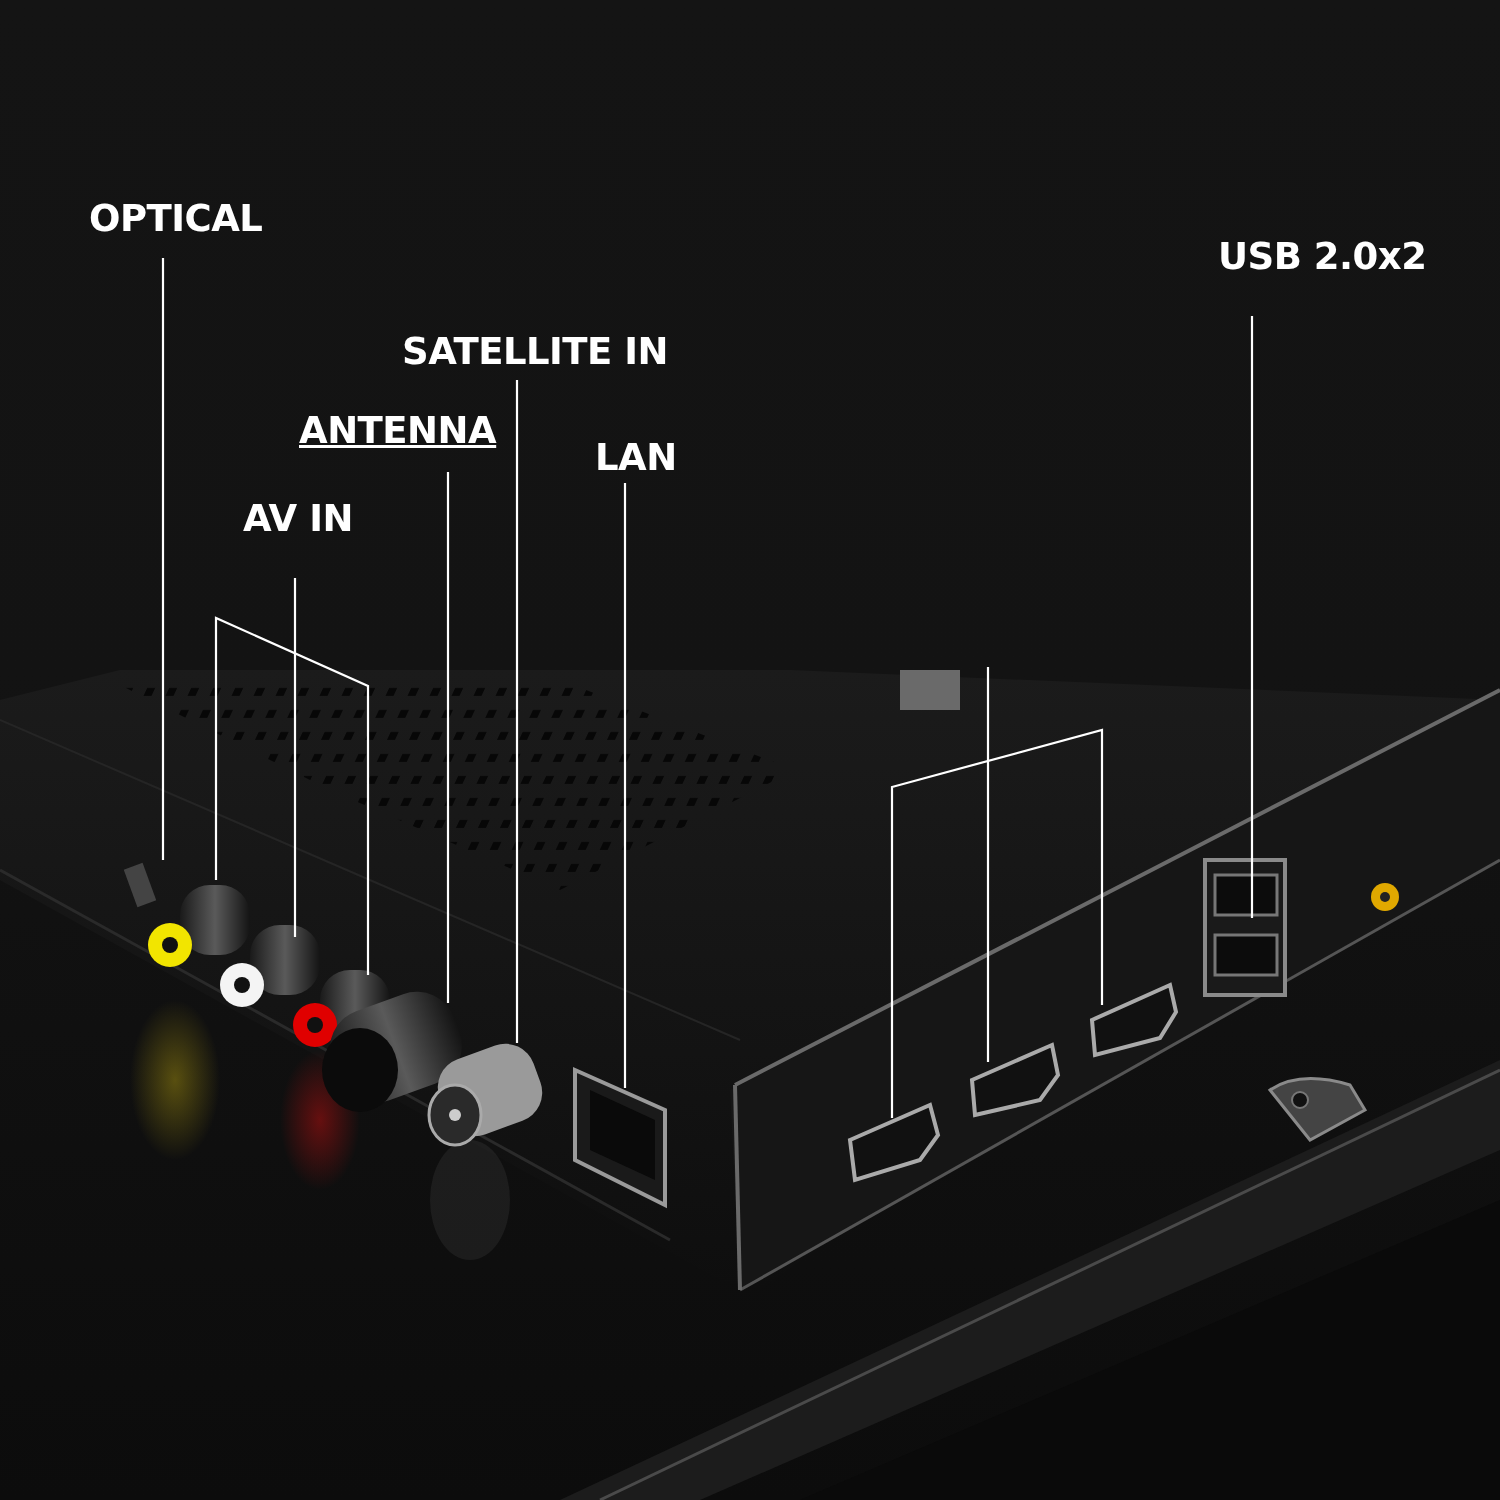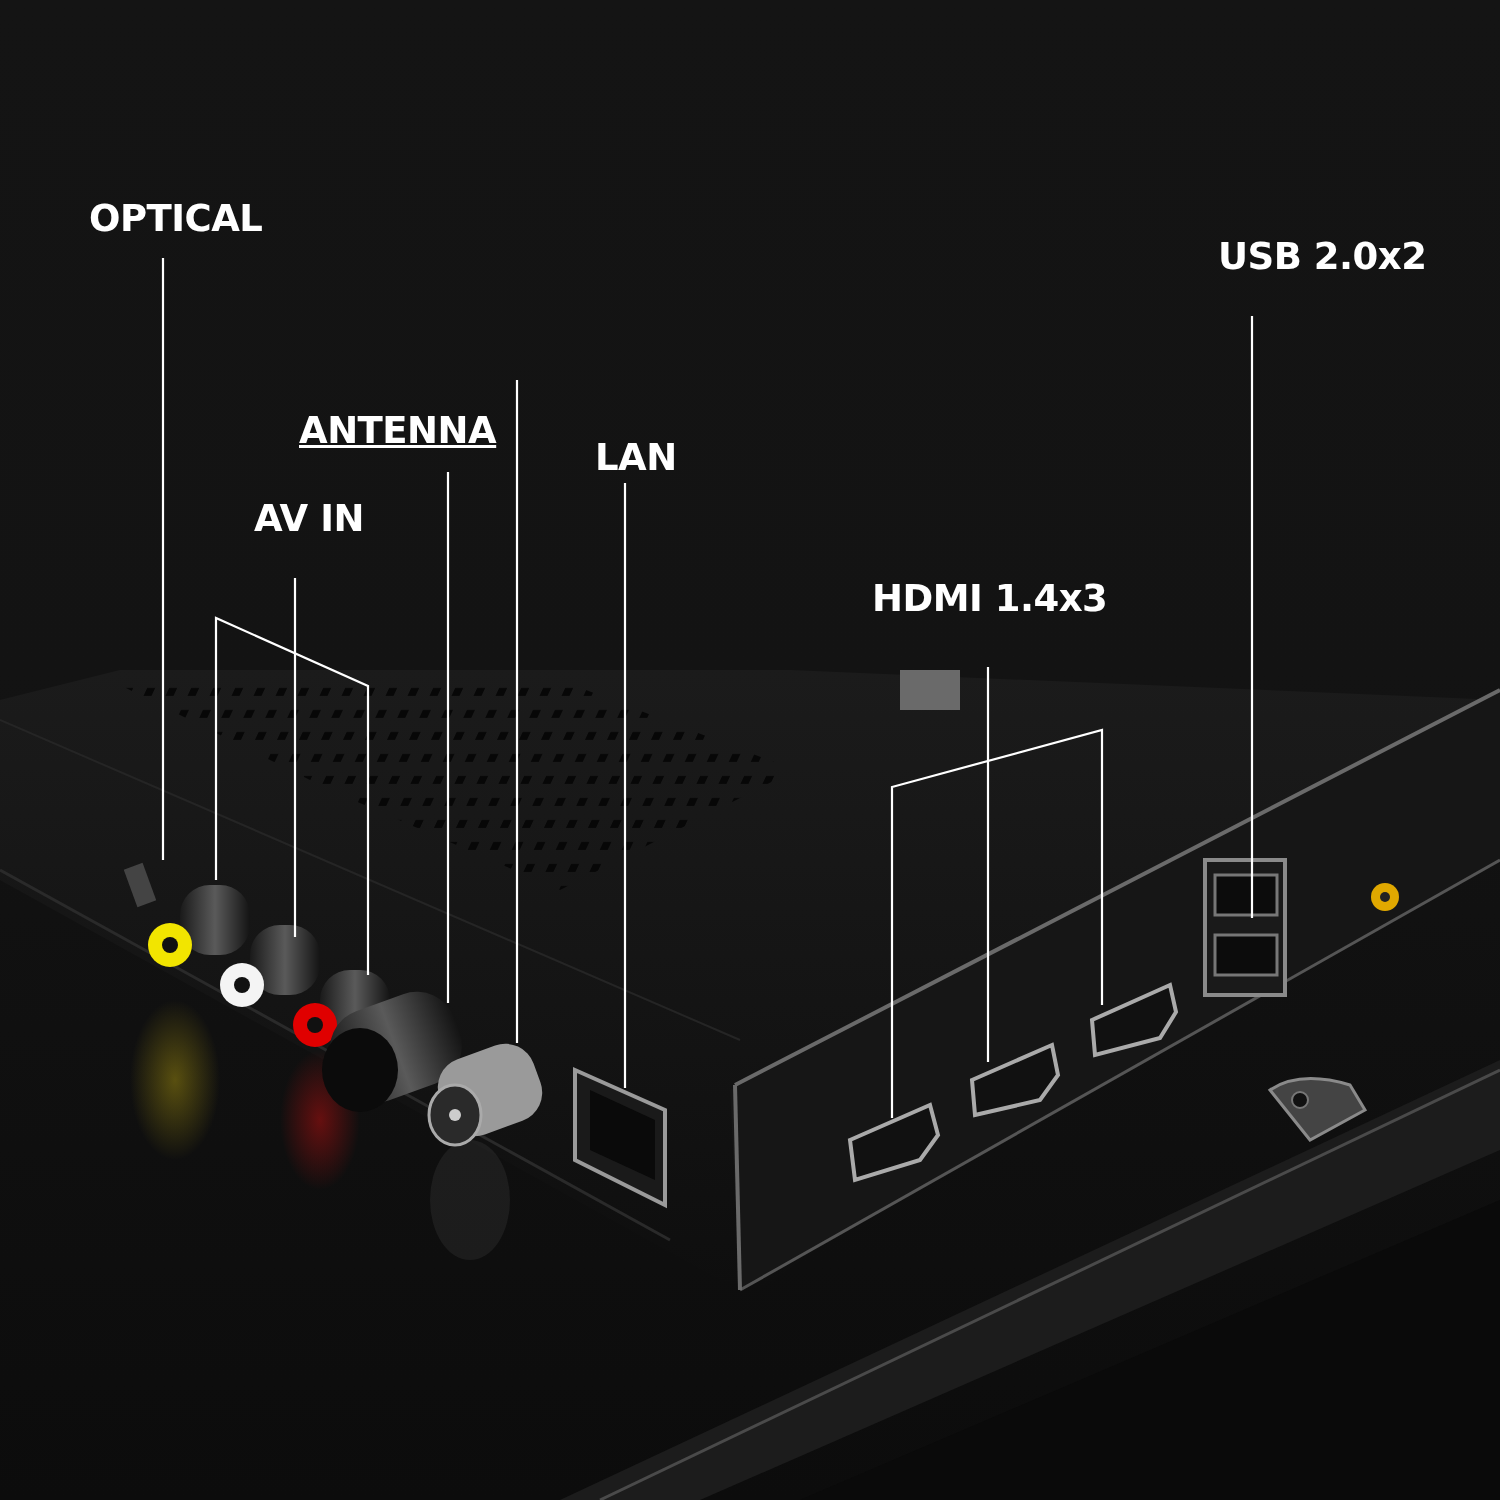--- a/index.html
+++ b/index.html
@@ -127,18 +127,18 @@
       <line x1="448" y1="472" x2="448" y2="1003"></line>
       <line x1="517" y1="380" x2="517" y2="1043"></line>
       <line x1="625" y1="483" x2="625" y2="1088"></line>
       <polyline points="892,1118 892,787 1102,730 1102,1005"></polyline>
       <line x1="988" y1="667" x2="988" y2="1062"></line>
       <line x1="1252" y1="316" x2="1252" y2="918"></line>
     </g>
   </svg>
 
   <div class="label" style="left:89px;top:197px;">OPTICAL</div>
-  <div class="label" style="left:254px;top:497px;">AV IN</div>
+  <div class="label" style="left:243px;top:497px;">AV IN</div>
   <div class="label" style="left:299px;top:409px;text-decoration:underline;">ANTENNA</div>
+  <div class="label" style="left:402px;top:330px;">SATELLITE IN</div>
   <div class="label" style="left:595px;top:436px;">LAN</div>
-  <div class="label" style="left:872px;top:577px;">HDMI 1.4x3</div>
   <div class="label" style="left:1218px;top:235px;">USB 2.0x2</div>
 </div>
 
 </body></html>

